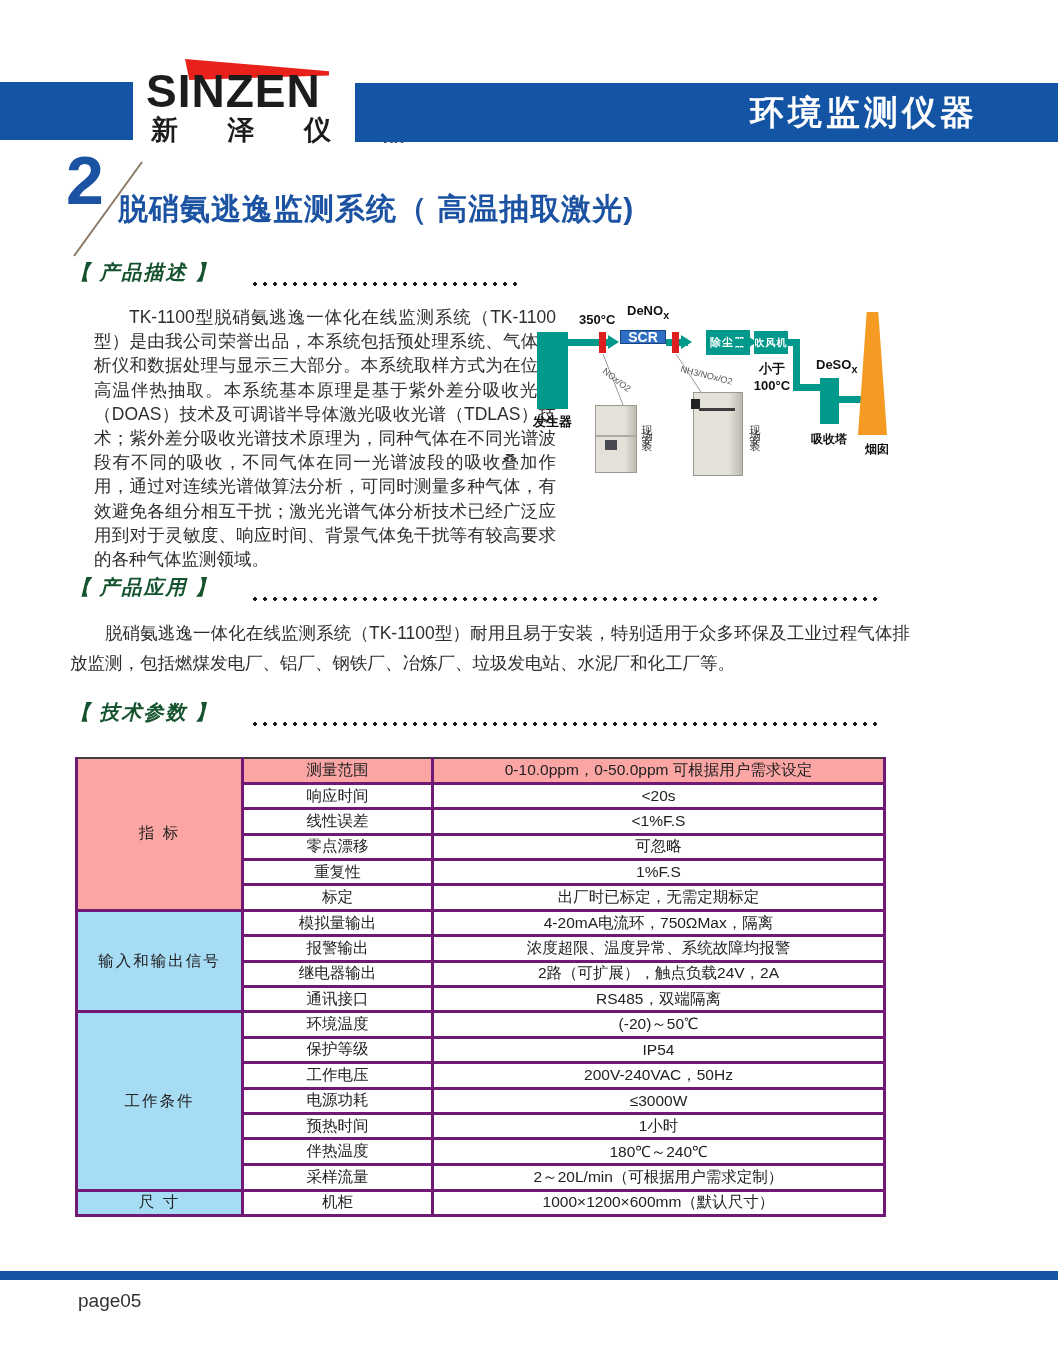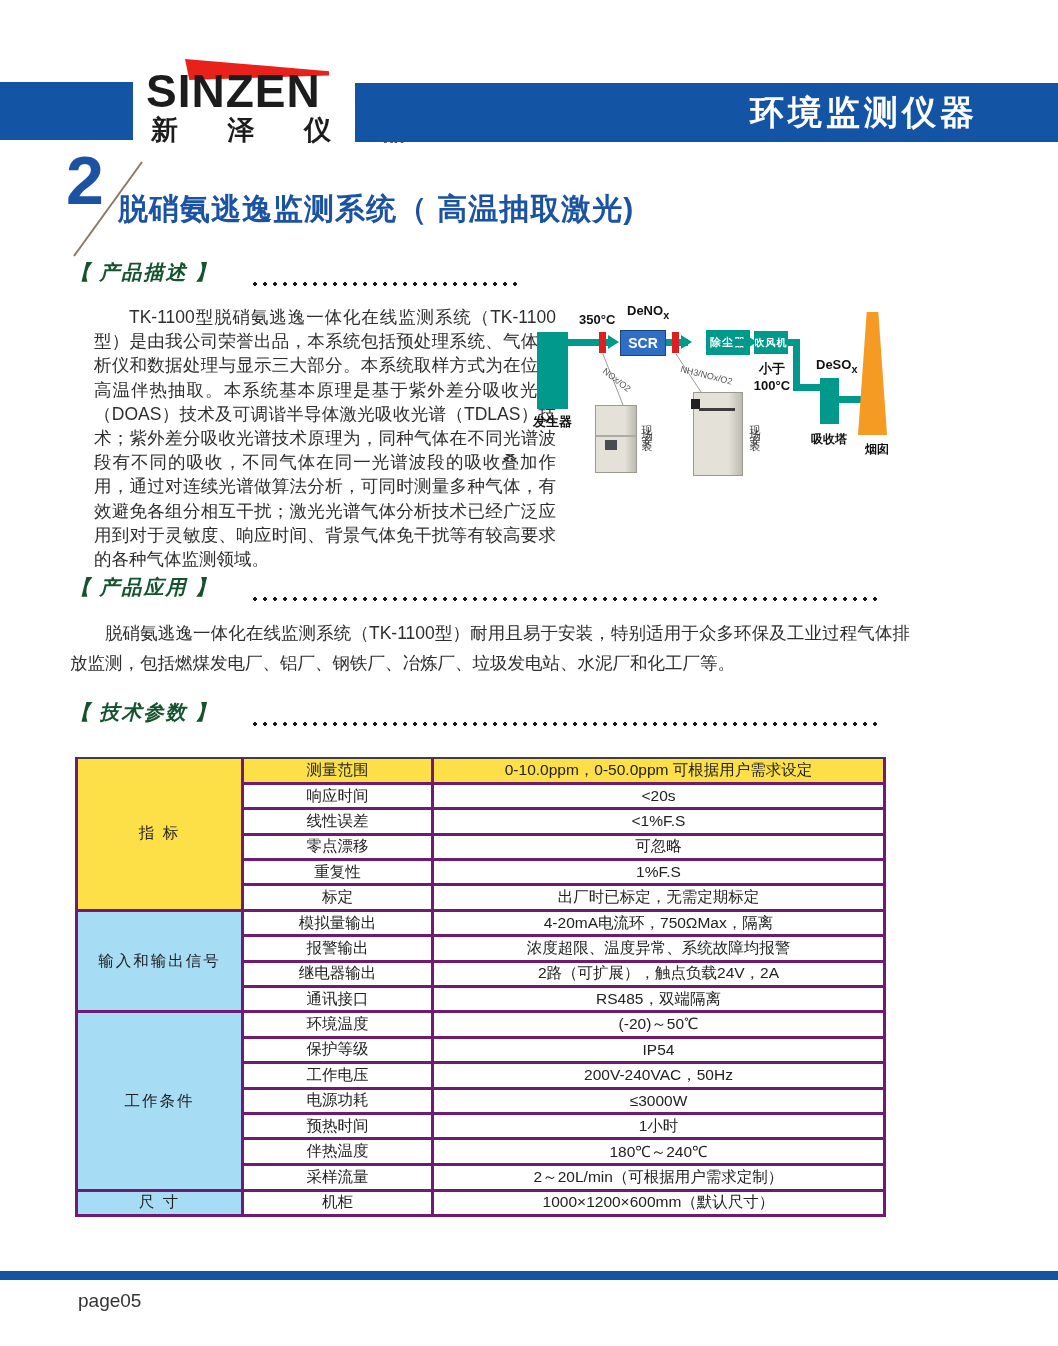--- a/index.html
+++ b/index.html
@@ -58,21 +58,21 @@
   .device .cap { position:absolute; left:-3px; top:6px; width:9px; height:10px; background:#222; }
   .device .split { position:absolute; left:0; right:0; top:44%; height:2px; background:#aeaca2; }
 
   
   .params-table { position:absolute; left:75px; top:757px; width:808px; border-collapse:collapse;
                   table-layout:fixed; border:2px solid #3f3f3f; }
   .params-table tr { height:25.4px; }
   .params-table td { border:3px solid #701a75; font-size:15.5px; color:#222; text-align:center;
                      padding:0; overflow:hidden; white-space:nowrap; }
   .params-table td.gcell { background:#a7dcf5; letter-spacing:2px; }
-  .params-table tr.hl td { background:#fde047; }
+  .params-table tr.hl td { background:#fca5a5; }
   .params-table tr.gstart td { border-top:2px solid #3f3f3f; }
 
   
   .footer-bar { position:absolute; left:0; top:1271px; width:1058px; height:9px; background:#1355a4; }
   .page-label { position:absolute; left:78px; top:1290px; font-size:19px; color:#333; }
 </style>
 </head>
 <body>
 
 <div class="page">
@@ -98,21 +98,21 @@
   <div class="diagram">
     <div class="abs teal" style="left:2px; top:32px; width:31px; height:77px;"></div>
     <div class="blk-label" style="left:-2px; top:113px;">发生器</div>
 
     <div class="blk-label" style="left:44px; top:12px;">350°C</div>
     <div class="abs teal" style="left:33px; top:39px; width:40px; height:7px;"></div>
     <div class="redbar" style="left:64px; top:32px; width:7px; height:21px;"></div>
     <div class="arrow-r" style="left:73px; top:35px;"></div>
 
     <div class="blk-label" style="left:92px; top:3px;"><span>DeNO</span><sub>x</sub></div>
-    <div class="box scr-box" style="left:85px; top:30px; width:46px; height:26px;text-align:center;">SCR</div>
+    <div class="box scr-box" style="left:85px; top:30px; width:46px; height:14px;text-align:center;">SCR</div>
 
     <div class="abs teal" style="left:131px; top:39px; width:22px; height:7px;"></div>
     <div class="redbar" style="left:137px; top:32px; width:7px; height:21px;"></div>
     <div class="arrow-r" style="left:146px; top:35px;"></div>
 
     <div class="box teal-box" style="left:171px; top:30px; width:44px; height:25px;">除尘器</div>
     <div class="abs teal" style="left:199px; top:39px; width:14px; height:7px;"></div>
     <div class="arrow-r" style="left:211px; top:35px;"></div>
     <div class="box teal-box" style="left:219px; top:31px; width:34px; height:23px; font-size:10px;">吹风机</div>
 

